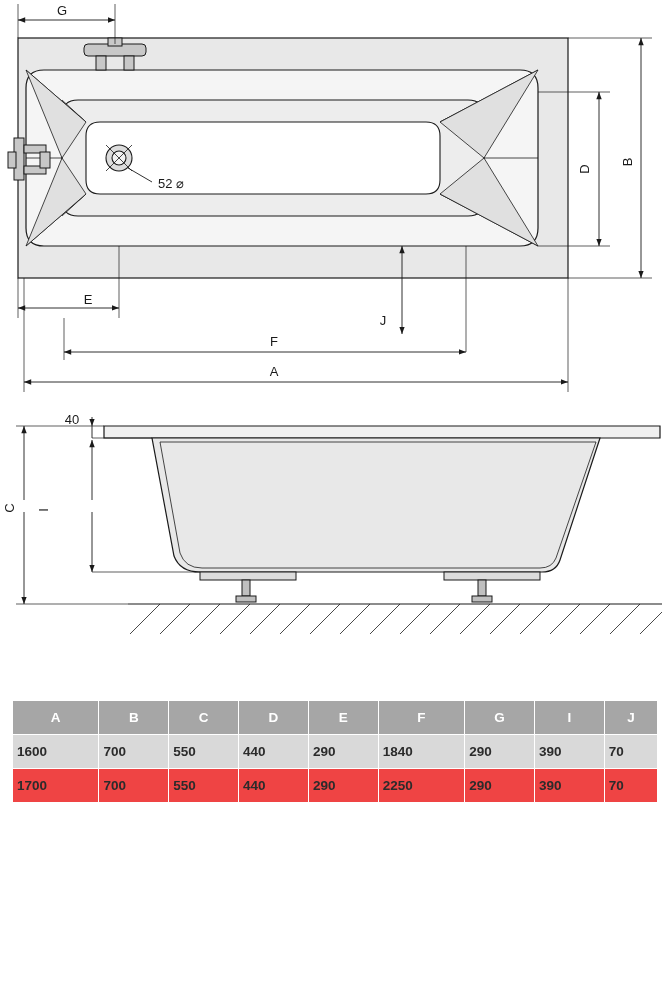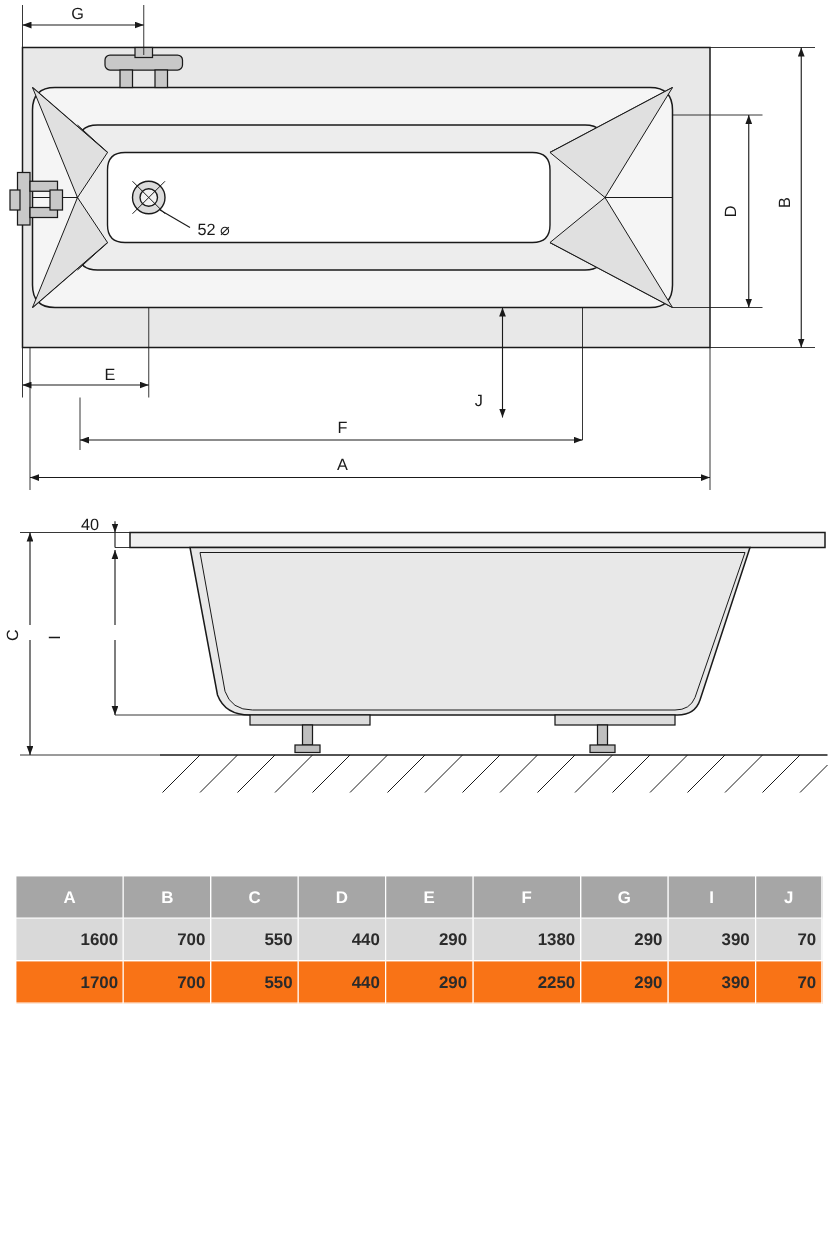--- a/index.html
+++ b/index.html
@@ -46,26 +46,26 @@
     padding: 9px 4px;
     text-align: center;
     border: 1px solid #ffffff;
     font-size: 13.5px;
   }
   #spec-table td {
     background: #d9d9d9;
     color: #2b2b2b;
     font-weight: bold;
     padding: 9px 4px;
-    text-align: right;
+    text-align: left;
     border: 1px solid #ffffff;
     font-size: 13.5px;
   }
   #spec-table tr.row-alt td {
-    background: #f97316;
+    background: #ef4444;
   }
 </style>
 </head>
 <body>
 
 <svg id="drawing" width="670" height="700" viewBox="0 0 670 700">
 
   <g>
 
     <rect x="18" y="38" width="550" height="240" fill="#e8e8e8" stroke="#1a1a1a" stroke-width="1.2"></rect>
@@ -255,21 +255,21 @@
       <th>J</th>
     </tr>
   </thead>
   <tbody>
     <tr>
       <td>1600</td>
       <td>700</td>
       <td>550</td>
       <td>440</td>
       <td>290</td>
-      <td>1380</td>
+      <td>1840</td>
       <td>290</td>
       <td>390</td>
       <td>70</td>
     </tr>
     <tr class="row-alt">
       <td>1700</td>
       <td>700</td>
       <td>550</td>
       <td>440</td>
       <td>290</td>

